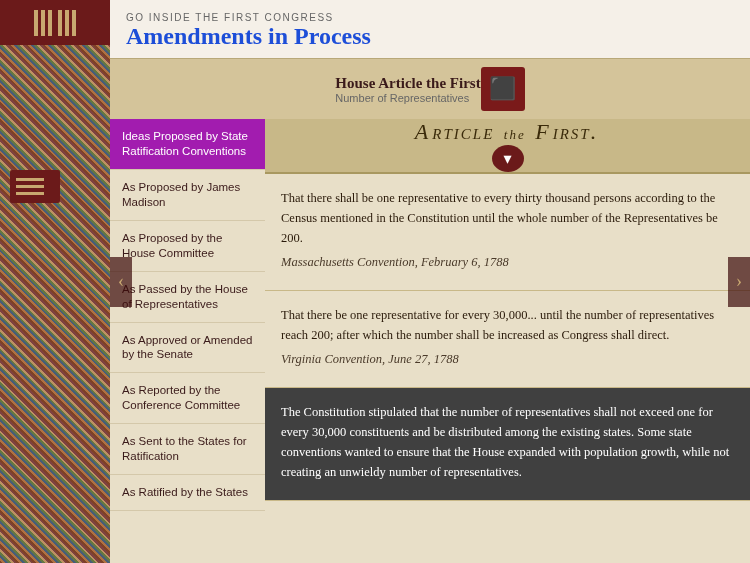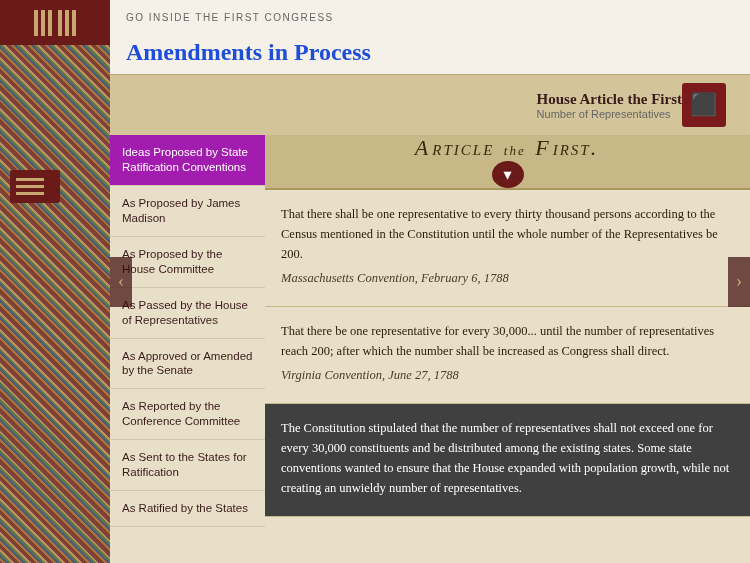--- a/index.html
+++ b/index.html
@@ -100,37 +100,37 @@
       padding: 12px 16px 8px 16px;
       background: #f5f0e8;
     }
 
     .go-inside-label {
       font-family: Arial, sans-serif;
       font-size: 10px;
       letter-spacing: 1.5px;
       color: #666;
       text-transform: uppercase;
-      margin-bottom: 16px;
+      margin-bottom: 0;
     }
 
     .page-title {
       font-family: Georgia, serif;
       font-size: 24px;
       font-weight: bold;
       color: #1d4ed8;
     }
 
     
     .article-header-bar {
       background: #d4c49a;
-      padding: 8px 24px;
-      display: flex;
-      align-items: center;
-      justify-content: flex-end;
+      padding: 8px 32px;
+      display: flex;
+      align-items: center;
+      justify-content: center;
       border-top: 1px solid #b8a878;
     }
 
     .article-header-text {
       display: flex;
       flex-direction: column;
     }
 
     .article-title {
       font-family: Georgia, serif;

